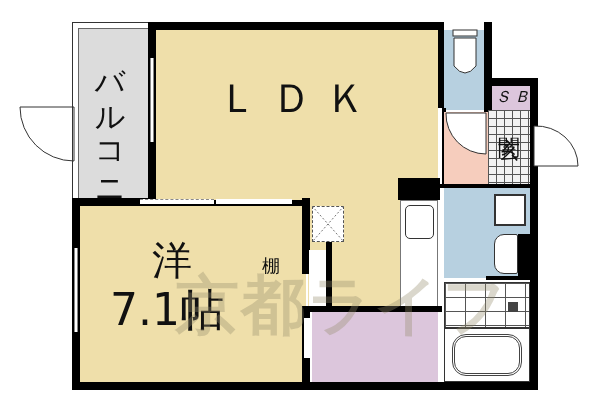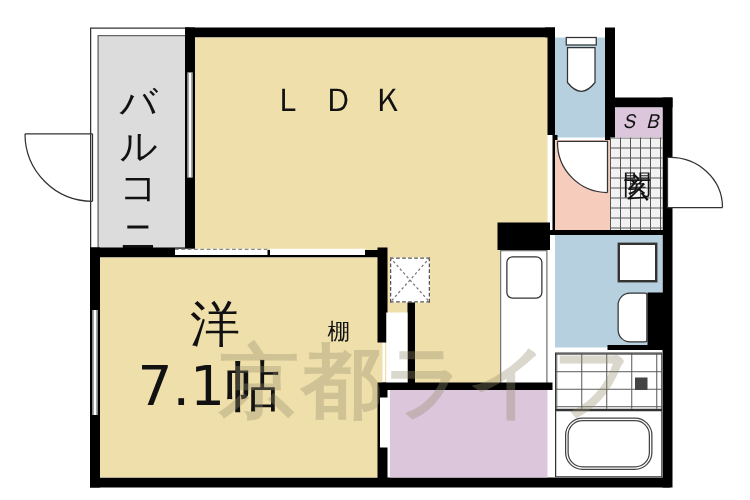--- a/index.html
+++ b/index.html
@@ -36,21 +36,21 @@
   <div class="abs wall" style="left:72px;top:198px;width:236px;height:8px;"></div>
   <div class="abs wall" style="left:72px;top:198px;width:8px;height:192px;"></div>
   <div class="abs wall" style="left:72px;top:382px;width:464px;height:8px;"></div>
   <div class="abs wall" style="left:436px;top:22px;width:8px;height:86px;"></div>
   <div class="abs wall" style="left:484px;top:78px;width:54px;height:8px;"></div>
   <div class="abs wall" style="left:530px;top:78px;width:8px;height:312px;"></div>
   <div class="abs wall" style="left:484px;top:22px;width:8px;height:90px;"></div>
 
   <div class="abs room-ldk" style="left:156px;top:30px;width:282px;height:170px;"></div>
   <div class="abs room-ldk" style="left:308px;top:200px;width:130px;height:110px;"></div>
-  <div class="lbl" style="left:218px;top:68px;font-size:26px;letter-spacing:14px;">ＬＤＫ</div>
+  <div class="lbl" style="left:218px;top:78px;font-size:40px;letter-spacing:14px;">ＬＤＫ</div>
 
   <div class="abs white" style="left:150px;top:58px;width:4px;height:84px;border-left:1px solid #888;border-right:1px solid #888;"></div>
 
   <div class="abs wall" style="left:398px;top:178px;width:42px;height:22px;"></div>
 
   <div class="abs white" style="left:400px;top:200px;width:38px;height:110px;border:1px solid #777;"></div>
   <div class="abs" style="left:405px;top:205px;width:29px;height:34px;border:1px solid #333;border-radius:5px;"></div>
 
   <div class="abs room-yo" style="left:80px;top:206px;width:226px;height:176px;"></div>
   <div class="abs white" style="left:74px;top:248px;width:4px;height:84px;border-left:1px solid #888;border-right:1px solid #888;"></div>

